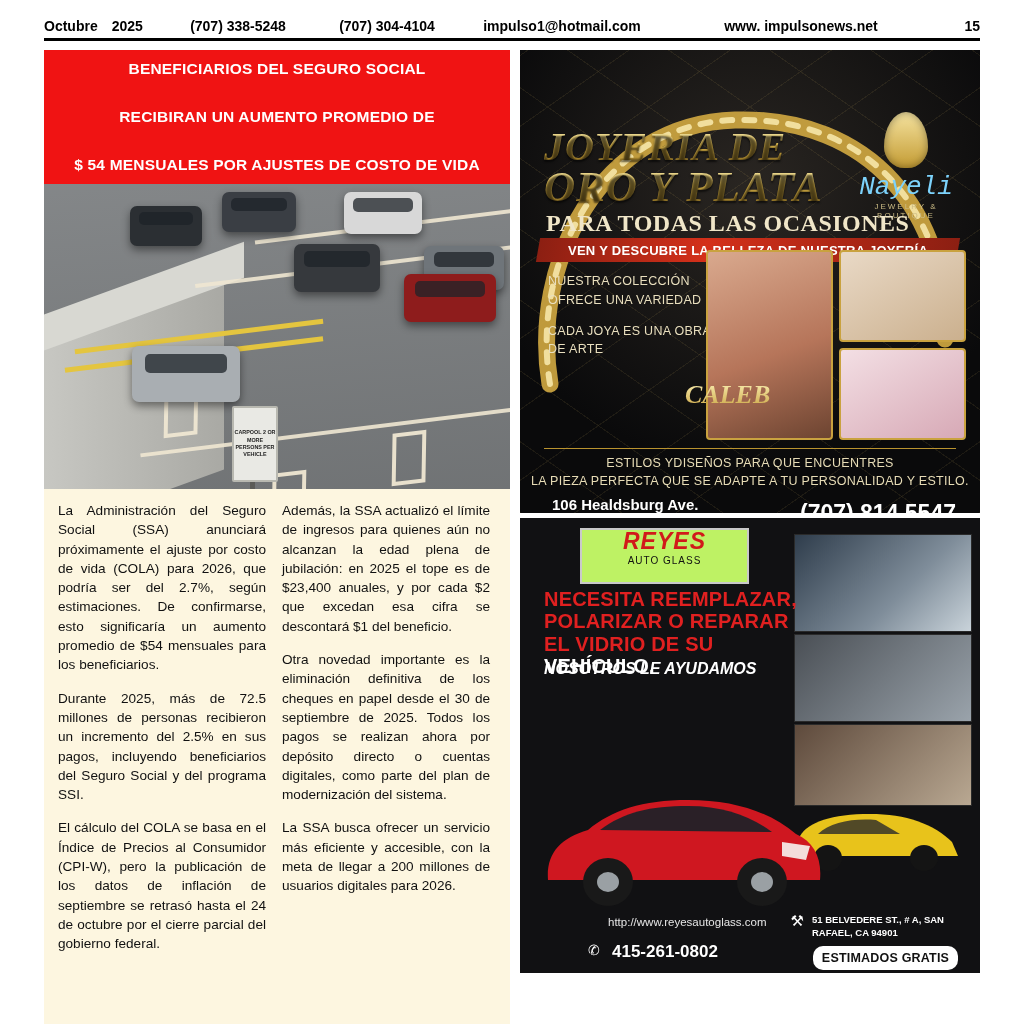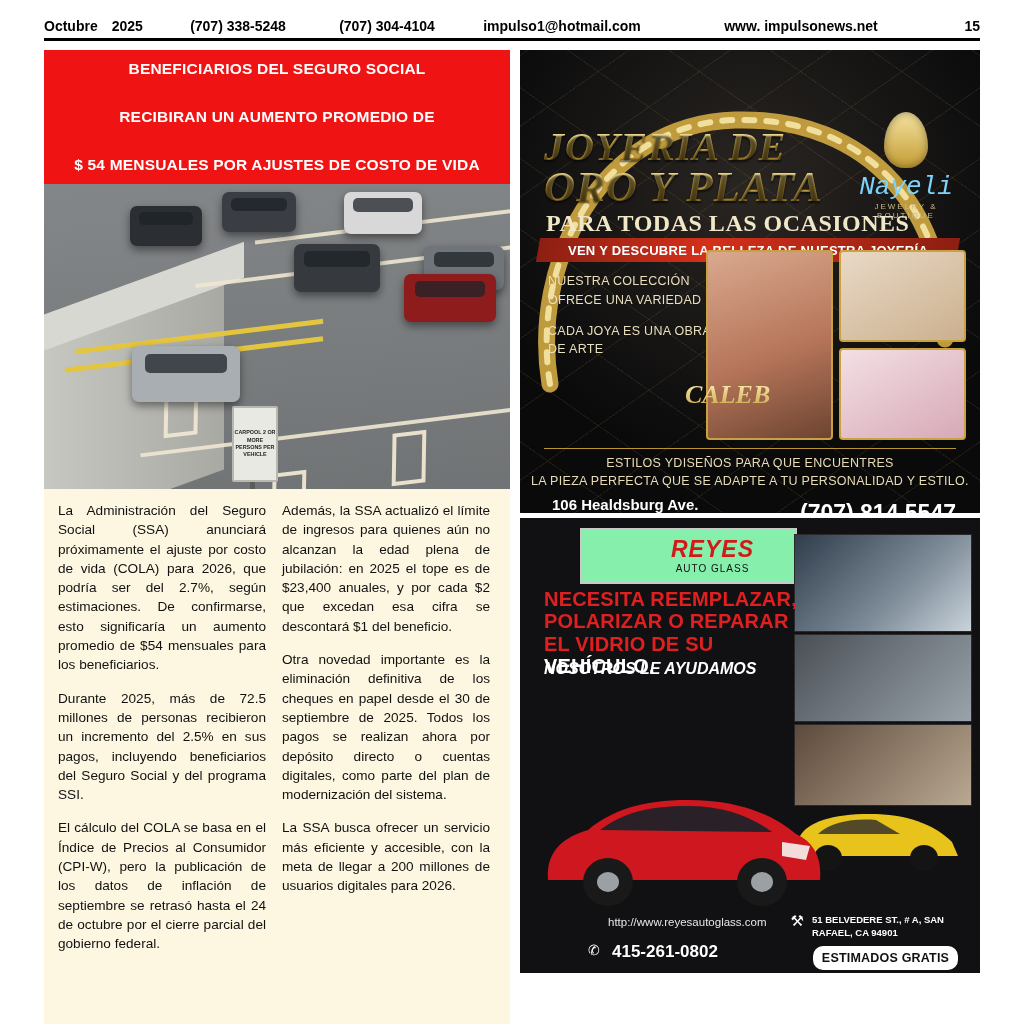--- a/index.html
+++ b/index.html
@@ -143,22 +143,22 @@
   .jw-foot1{top:406px;}
   .jw-foot2{top:424px;}
   .jw-addr{position:absolute;left:32px;top:446px;color:#fff;font-weight:bold;font-size:15px;line-height:1.25;}
   .jw-phone{position:absolute;right:24px;top:450px;color:#fff;font-weight:bold;font-size:23px;}
   .jw-divider{position:absolute;left:24px;top:398px;width:412px;height:1px;background:#b9932f;}
 
   .ad-glass{
     position:absolute;left:520px;top:518px;width:460px;height:455px;
     background:#111113;overflow:hidden;
   }
-  .rg-logo{position:absolute;left:60px;top:10px;width:165px;height:52px;background:#86efac;
-    border:2px solid #c9c9c9;display:flex;flex-direction:column;align-items:center;justify-content:center;padding-left:48px;}
+  .rg-logo{position:absolute;left:60px;top:10px;width:165px;height:52px;background:#bef264;
+    border:2px solid #c9c9c9;display:flex;flex-direction:column;align-items:center;justify-content:flex-start;}
   .rg-logo .r1{color:#d11a1a;font-weight:bold;font-size:23px;font-style:italic;letter-spacing:1px;line-height:1;}
   .rg-logo .r2{color:#111;font-weight:normal;font-size:10px;letter-spacing:1px;margin-top:2px;}
   .rg-head{position:absolute;left:24px;top:70px;width:260px;}
   .rg-head div{font-weight:bold;font-size:20px;line-height:1.12;color:#fff;letter-spacing:.2px;}
   .rg-head div.hl{color:#e02020;}
   .rg-sub{position:absolute;left:24px;top:142px;font-style:italic;font-weight:bold;
     font-size:16px;color:#fff;}
   .rg-list{position:absolute;left:30px;top:170px;color:#cfcfcf;font-size:12.5px;line-height:1.7;
     letter-spacing:.4px;}
   .rg-list li{list-style:none;}

